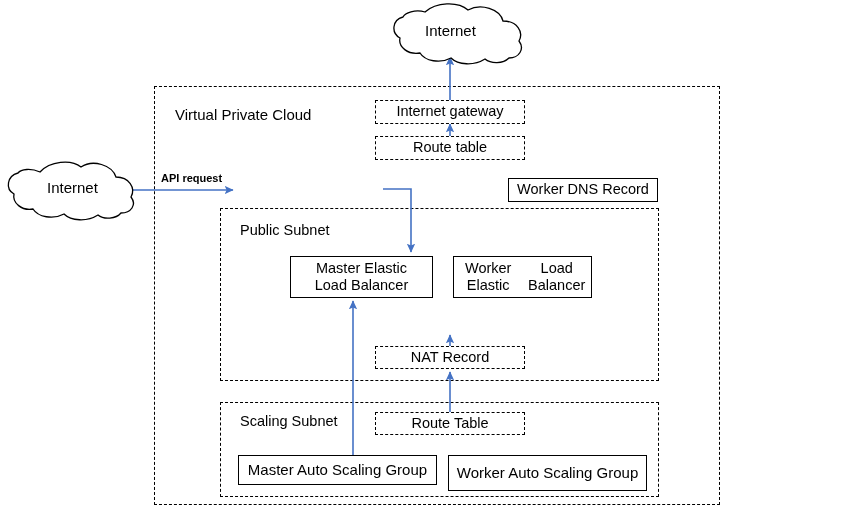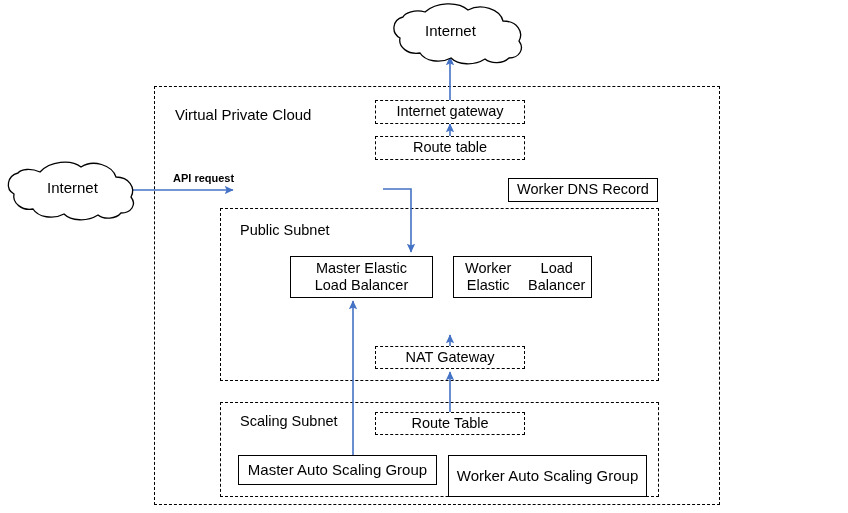--- a/index.html
+++ b/index.html
@@ -47,21 +47,21 @@
     white-space: nowrap;
   }
   .plain-label {
     position: absolute;
     z-index: 6;
     white-space: nowrap;
     background: transparent;
   }
   .f15 { font-size: 15px; }
   .f14 { font-size: 14.5px; }
-  .f11b { font-size: 11px; font-weight: 600; margin-left: 12px; }
+  .f11b { font-size: 11px; font-weight: 600; }
   svg.overlay {
     position: absolute;
     left: 0;
     top: 0;
     width: 848px;
     height: 513px;
     z-index: 3;
     pointer-events: none;
   }
   svg.cloudlayer {
@@ -161,21 +161,21 @@
     <span>Master Elastic</span>
     <span>Load Balancer</span>
   </div>
 
   <div class="box solid-box f14" style="left:453px; top:256px; width:139px; height:42px; flex-direction:row;">
     <span>Worker Elastic</span>
     <span>Load Balancer</span>
   </div>
 
 
-  <div class="box dashed-box f14" style="left:375px; top:346px; width:150px; height:23px;">NAT Gateway</div>
+  <div class="box dashed-box f14" style="left:375px; top:346px; width:150px; height:23px;">NAT Record</div>
 
   <div class="box dashed-box f14" style="left:375px; top:412px; width:150px; height:23px;">Route Table</div>
 
   <div class="box solid-box f15" style="left:238px; top:455px; width:199px; height:30px;">Master Auto Scaling Group</div>
 
-  <div class="box solid-box f15" style="left:448px; top:455px; width:199px; height:42px;">Worker Auto Scaling Group</div>
+  <div class="box solid-box f15" style="left:448px; top:455px; width:199px; height:36px;">Worker Auto Scaling Group</div>
 
 </div>
 
 </body></html>

